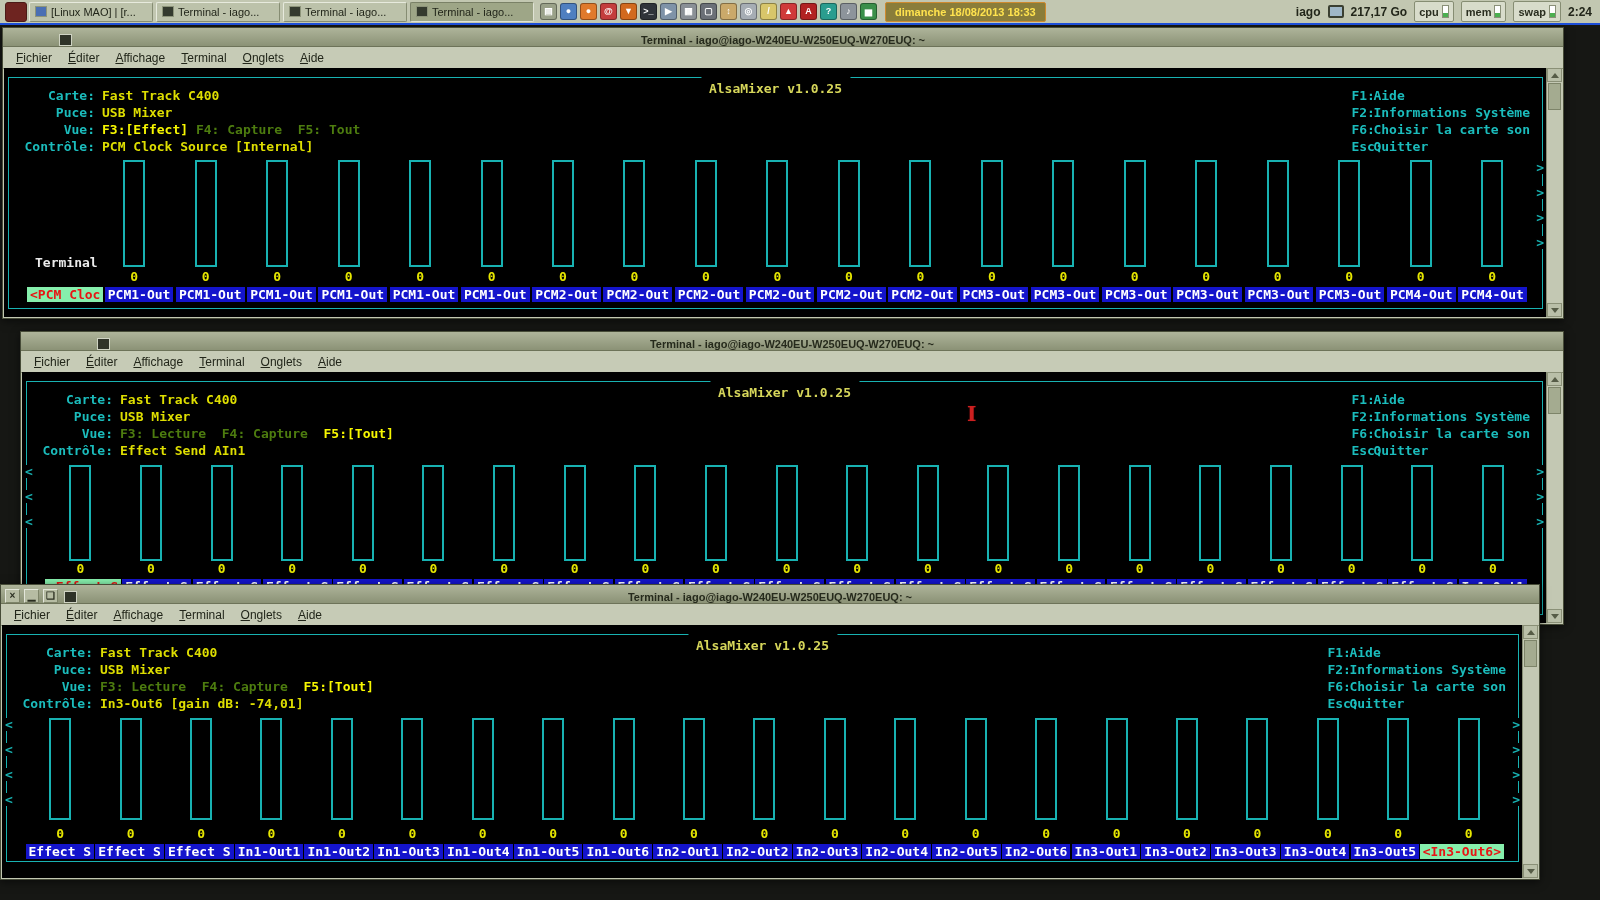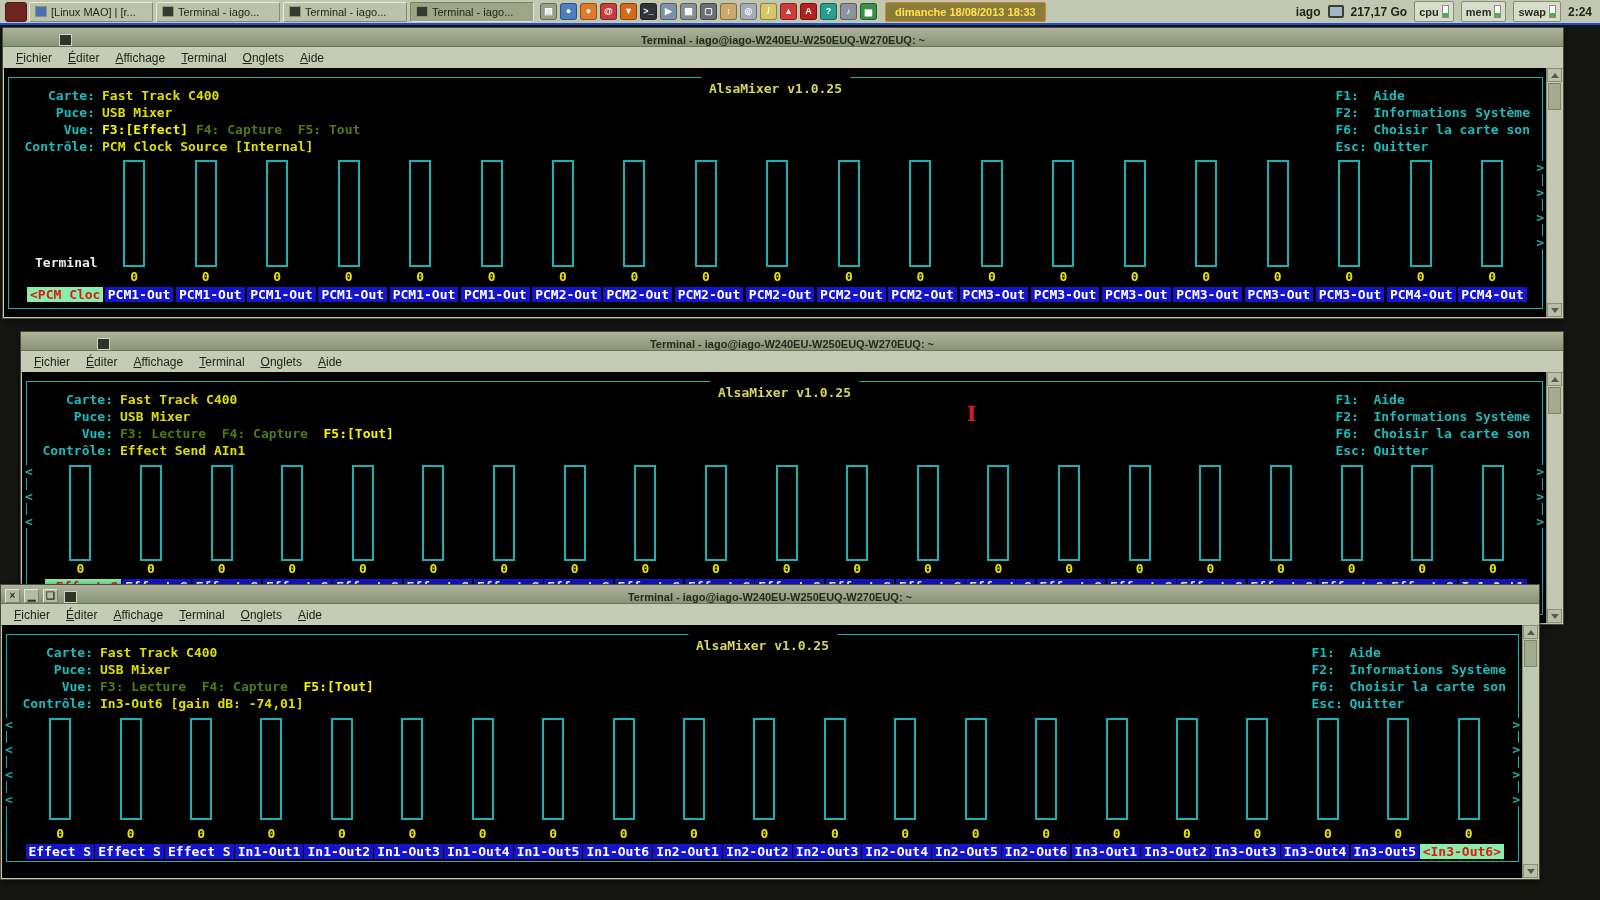--- a/index.html
+++ b/index.html
@@ -74,21 +74,21 @@
   .mtitle{position:absolute;top:-8px;left:50%;transform:translateX(-50%);background:#000;
           padding:12px 8px;color:#d6d65a;white-space:nowrap}
   .info{position:absolute;top:10px;left:4px;line-height:17px}
   .irow{display:flex;white-space:pre}
   .il{width:82px;text-align:right;color:#1bbcbc}
   .iv{color:#dede00;padding-left:7px}
   .vn{color:#4d7c0f}
   .va{color:#f6f600}
   .help{position:absolute;top:10px;right:12px;line-height:17px;color:#1bbcbc}
   .hrow{display:flex;white-space:pre}
-  .hk{width:38px}
+  .hk{width:22px}
   .bars,.vals,.labs{position:absolute;left:0;right:0;display:flex;padding:0 14px 0 18px}
   .colb{flex:1;display:flex;justify-content:center;align-items:stretch}
   .bar{width:22px;border:2px solid #18b2b2;box-sizing:border-box}
   .vals{color:#e6e600}
   .val{flex:1;text-align:center}
   .labcell{flex:1;text-align:center;white-space:nowrap}
   .lab{display:inline-block;background:#1414cc;color:#ffffff;padding:0 3px}
   .labcell.sel .lab{background:#86efac;color:#e81414}
   .enumv{position:absolute;left:26px;color:#ececec}
   .arrL,.arrR{position:absolute;top:84px;display:flex;flex-direction:column;gap:12px;color:#18b2b2}

